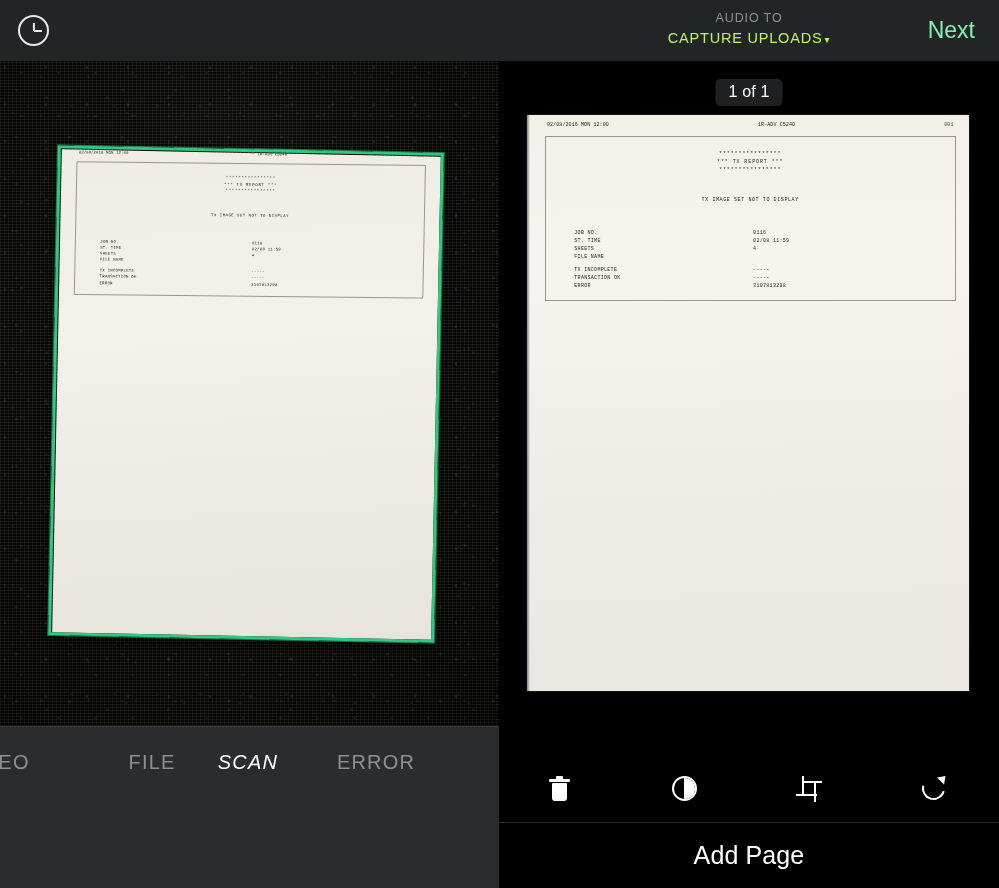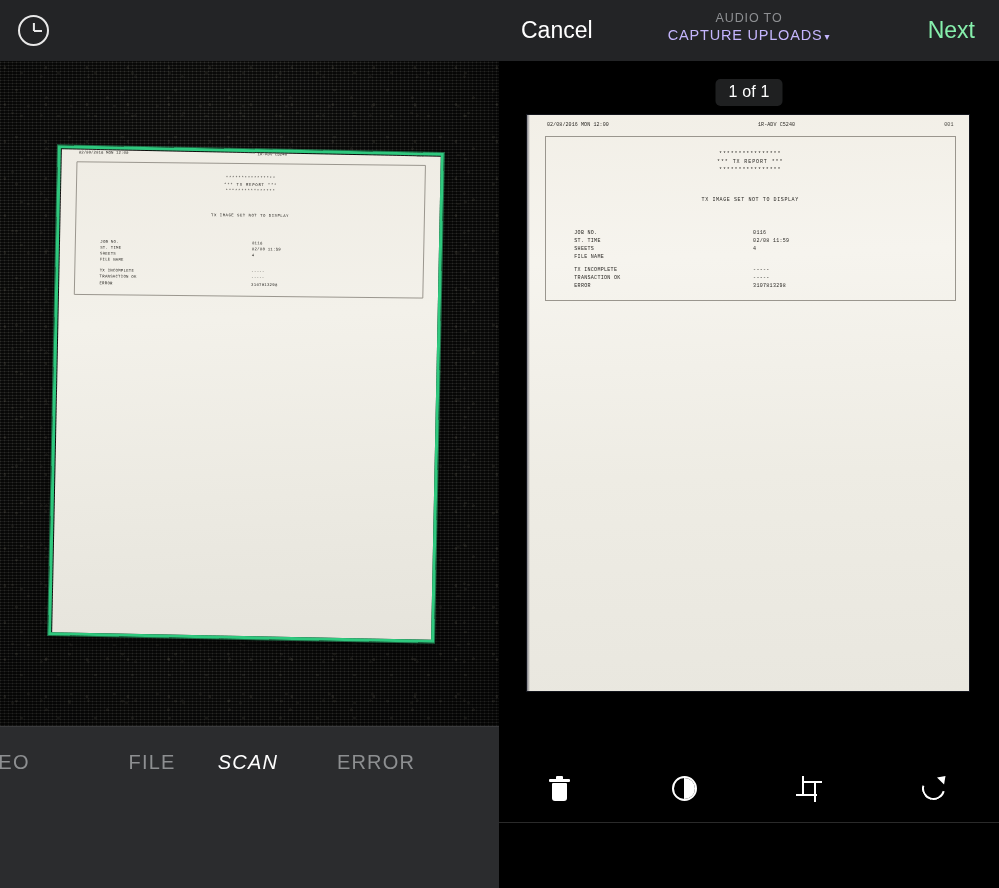--- a/index.html
+++ b/index.html
@@ -184,24 +184,24 @@
     position: absolute; left: 0; right: 0; top: 10px;
     text-align: center;
   }
   #save-to-label {
     color: #8e9093;
     font-size: 12.5px;
     letter-spacing: .07em;
     line-height: 16px;
   }
   #save-to-value {
-    color: #c4b5fd;
+    color: #bef264;
     font-size: 14.5px;
     letter-spacing: .055em;
-    line-height: 19px;
+    line-height: 25px;
     white-space: nowrap;
   }
   #save-to-value .caret { font-size: 10px; margin-left: 2px; }
   #next-btn {
     position: absolute; right: 24px; top: 0;
     height: 61px; line-height: 61px;
     color: #86efac;
     font-size: 23px;
   }
 
@@ -406,21 +406,20 @@
         <div class="mode-tab active" id="mt-scan">SCAN</div>
         <div class="mode-tab" id="mt-audio">ERROR</div>
       </div>
 
     </div>
   </div>
 
   <div id="right-panel">
 
     <div id="right-topbar">
-      <div id="cancel-btn">Cancel</div>
       <div id="save-to-block">
         <div id="save-to-label">AUDIO TO</div>
         <div id="save-to-value">
           <span>CAPTURE UPLOADS</span><span class="caret">▾</span>
         </div>
       </div>
       <div id="next-btn">Next</div>
     </div>
 
     <div id="page-badge">1 of 1</div>
@@ -494,15 +493,16 @@
         </span>
       </div>
       <div class="tool-btn" id="tool-rotate">
         <span class="ico-rotate">
           <span class="ring"></span>
           <span class="arrow"></span>
         </span>
       </div>
     </div>
 
+    <div id="add-page">Add Page</div>
   </div>
 
 </div>
 
 </body></html>

